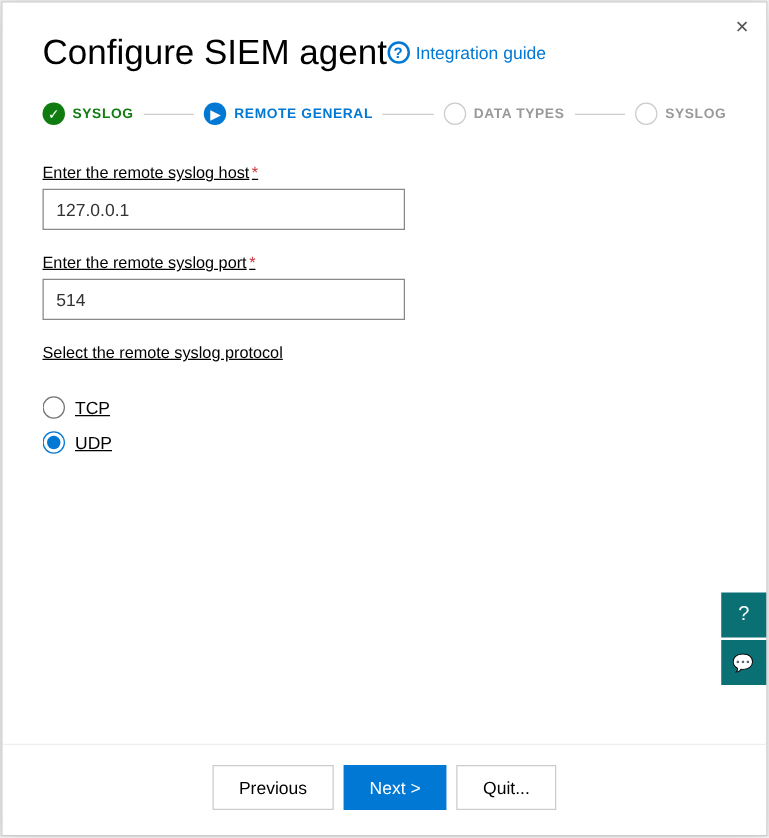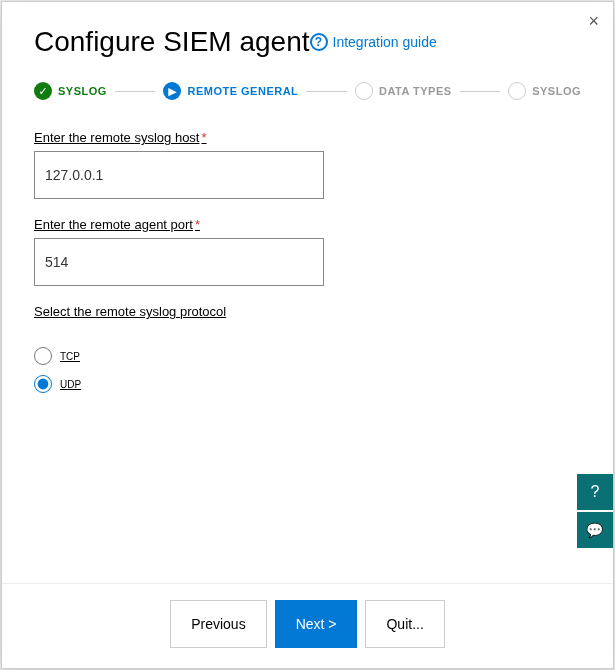--- a/index.html
+++ b/index.html
@@ -130,21 +130,21 @@
       font-size: 13px;
       color: #000;
       margin-bottom: 6px;
     }
     .field-label .required {
       color: #d13438;
       margin-left: 2px;
     }
     .text-input {
       width: 290px;
-      height: 48px;
+      height: 33px;
       border: 1px solid #8a8886;
       padding: 0 10px;
       font-size: 14px;
       color: #333;
       outline: none;
     }
     .radio-group-label {
       font-size: 13px;
       color: #000;
       margin-bottom: 28px;
@@ -156,35 +156,35 @@
       margin-bottom: 10px;
       cursor: pointer;
     }
     .radio-option input[type="radio"] {
       width: 18px;
       height: 18px;
       accent-color: #0078d4;
       cursor: pointer;
     }
     .radio-option label {
-      font-size: 10px;
+      font-size: 14px;
       color: #000;
       cursor: pointer;
     }
     
     .dialog-footer {
       display: flex;
       justify-content: center;
       align-items: center;
       padding: 16px 32px 20px;
       gap: 8px;
       border-top: 1px solid #eee;
     }
     .btn {
-      height: 48px;
+      height: 36px;
       padding: 0 20px;
       font-size: 14px;
       cursor: pointer;
       border: 1px solid #ccc;
       background: #fff;
       color: #000;
     }
     .btn-primary {
       background: #0078d4;
       color: #ffffff;
@@ -258,21 +258,21 @@
 
     <div class="field-group">
       <div class="field-label">
         <span>Enter the remote syslog host</span><span class="required">*</span>
       </div>
       <input class="text-input" type="text" value="127.0.0.1" style="">
     </div>
 
     <div class="field-group">
       <div class="field-label">
-        <span>Enter the remote agent port</span><span class="required">*</span>
+        <span>Enter the remote syslog port</span><span class="required">*</span>
       </div>
       <input class="text-input" type="text" value="514" style="">
     </div>
 
     <div class="field-group">
       <div class="radio-group-label">Select the remote syslog protocol</div>
       <div class="radio-option">
         <input type="radio" id="tcp" name="protocol" style="">
         <label for="tcp">TCP</label>
       </div>

